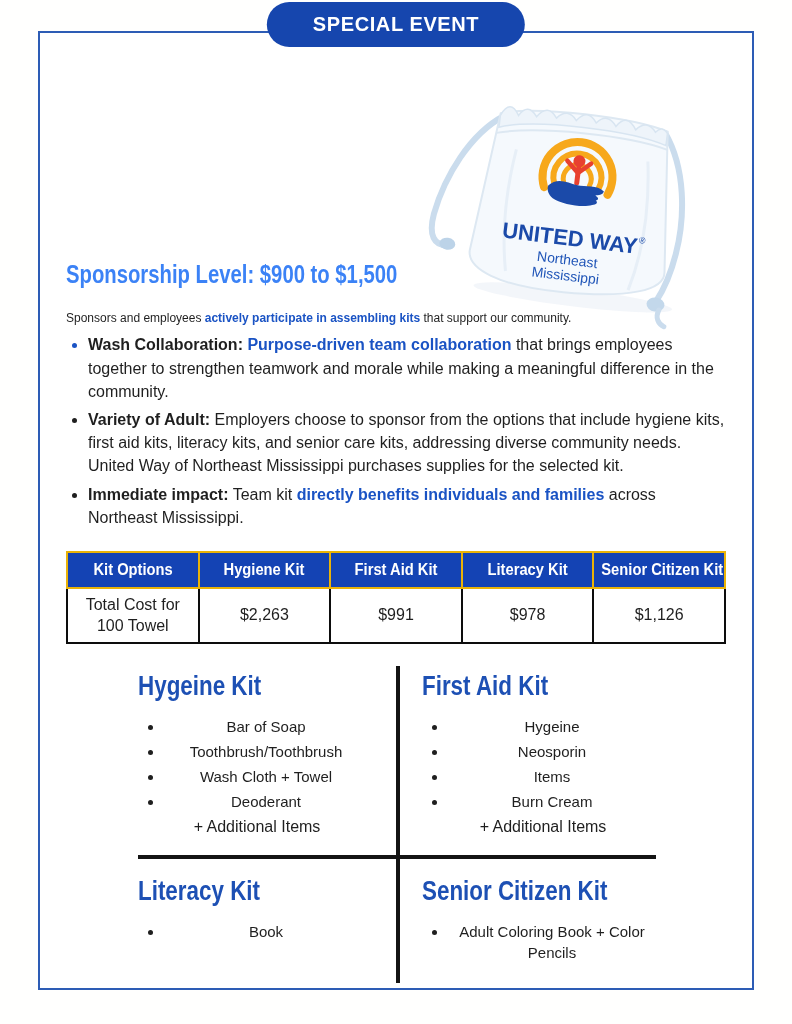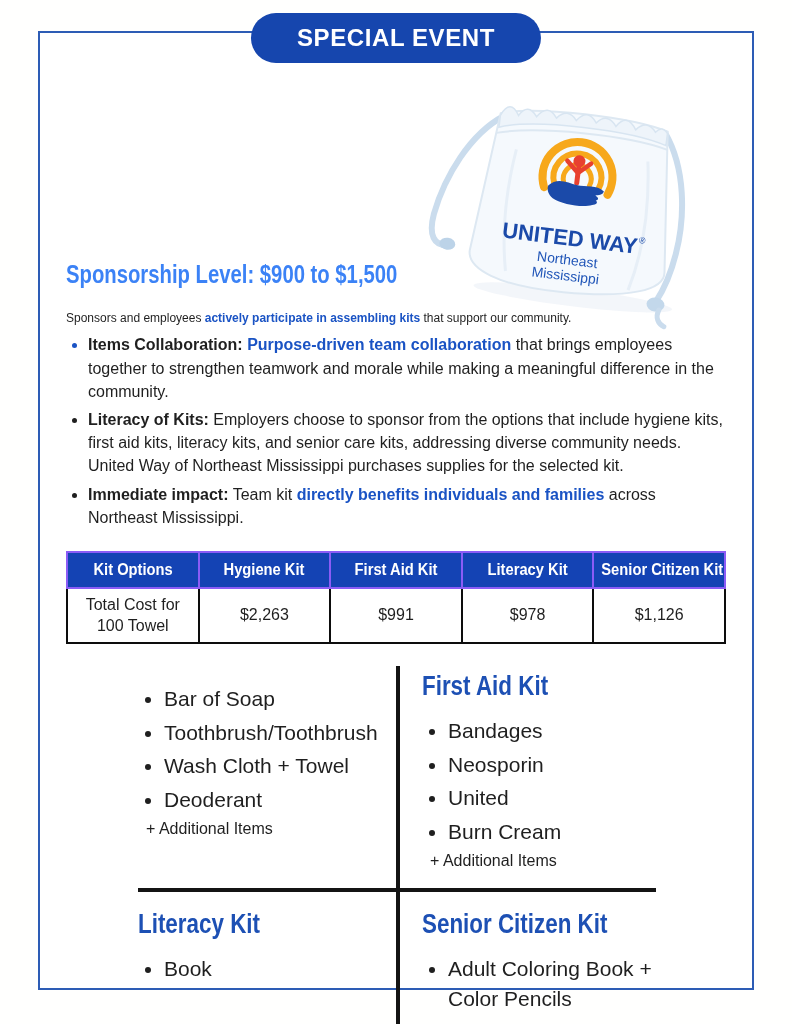--- a/index.html
+++ b/index.html
@@ -6,58 +6,58 @@
   html,body { margin:0; padding:0; }
   body {
     width:792px; height:1024px; background:#fffffe; position:relative; overflow:hidden;
     font-family:"Liberation Sans", sans-serif; color:#1f1f1f;
   }
   .sheet {
     position:absolute; left:38px; top:31px; width:716px; height:959px;
     border:2px solid #2d5cb5; background:#fff;
   }
   .badge {
-    position:absolute; top:13px; left:50%; transform:translateX(-50%); z-index:3;
-    background:#1646ae; color:#fff; font-weight:bold; font-size:24px; letter-spacing:.6px;
+    position:absolute; top:2px; left:50%; transform:translateX(-50%); z-index:3;
+    background:#1646ae; color:#fff; font-weight:bold; font-size:20px; letter-spacing:.6px;
     padding:11px 46px; border-radius:26px; white-space:nowrap;
   }
   .content { position:absolute; left:26px; top:34px; right:26px; bottom:10px; }
   .cond { display:inline-block; transform:scaleX(.78); transform-origin:left center; white-space:nowrap; }
   .cond-mid { display:inline-block; transform:scaleX(.92); white-space:nowrap; }
   h1 { margin:10px 0 0 0; font-size:43px; line-height:1.05; color:#1b4aa9; font-weight:bold; }
   h2 { margin:12px 0 0 0; font-size:26px; color:#3b82f6; font-weight:bold; }
   .bag-float { float:right; width:300px; height:192px; margin:0 0 0 12px; position:relative; }
   .bag-float svg { position:absolute; top:-4px; left:0; overflow:visible; }
   .intro { margin:20px 0 0 0; font-size:12px; line-height:1.45; }
   b.blue { color:#1a53c4; }
   ul.top-bullets { margin:6px 0 0 0; padding-left:22px; font-size:16px; line-height:1.45; }
   ul.top-bullets li { margin-bottom:5px; }
   ul.top-bullets li::marker { color:#1f1f1f; }
   ul.top-bullets li.blue-marker::marker { color:#1a53c4; }
   table.cost { width:100%; border-collapse:collapse; table-layout:fixed; margin-top:22px; }
   table.cost th {
     background:#1443b4; color:#fff; font-size:16px; font-weight:bold;
-    border:2px solid #8b5cf6; padding:8px 2px; text-align:center;
+    border:2px solid #eab308; padding:8px 2px; text-align:center;
   }
   table.cost td {
     background:#fff; color:#1f1f1f; font-size:16px;
     border:2px solid #0d0d0d; padding:6px 4px; text-align:center; line-height:1.3;
   }
   .quad-grid { margin:22px 0 0 72px; width:518px; display:grid; grid-template-columns:262px 256px; }
   .q { padding:4px 0 16px 0; }
   .q-tl { border-right:4px solid #141414; border-bottom:4px solid #141414; padding-right:28px; }
   .q-tr { border-bottom:4px solid #141414; padding-left:22px; }
   .q-bl { border-right:4px solid #141414; padding-top:16px; padding-right:28px; }
   .q-br { padding-top:16px; padding-left:22px; }
   .q h3 { margin:0; font-size:28px; color:#1d50b4; font-weight:bold; }
   .q h3 .cond { transform:scaleX(.8); }
-  .q ul { margin:14px 0 0 0; padding-left:26px; font-size:21px; line-height:1.4; }
+  .q ul { margin:14px 0 0 0; padding-left:26px; font-size:15px; line-height:1.4;text-align:center; }
   .q ul li { margin-bottom:4px; }
   .q ul li::marker { color:#1f1f1f; }
-  .q .extra { margin-left:8px; font-size:16px; line-height:1.4; }
+  .q .extra { margin-left:8px; font-size:16px; line-height:1.4;text-align:center; }
 </style>
 </head>
 <body>
 
 <div class="badge">SPECIAL EVENT</div>
 
 <div class="sheet">
   <div class="content">
 
     <div class="bag-float">
@@ -89,22 +89,22 @@
           <text x="150" y="218" text-anchor="middle" font-size="14" fill="#2156b8" font-family="Liberation Sans, sans-serif">Mississippi</text>
         </g>
       </svg>
     </div>
 
     <h2><span class="cond">Sponsorship Level: $900 to $1,500</span></h2>
 
     <p class="intro"><span>Sponsors and employees </span><b class="blue">actively participate in assembling kits</b><span> that support our community.</span></p>
 
     <ul class="top-bullets">
-      <li class="blue-marker"><b>Items Collaboration: </b><b class="blue">Purpose-driven team collaboration</b><span> that brings employees together to strengthen teamwork and morale while making a meaningful difference in the community.</span></li>
-      <li><b>Literacy of Kits:</b><span> Employers choose to sponsor from the options that include hygiene kits, first aid kits, literacy kits, and senior care kits, addressing diverse community needs. United Way of Northeast Mississippi purchases supplies for the selected kit.</span></li>
+      <li class="blue-marker"><b>Wash Collaboration: </b><b class="blue">Purpose-driven team collaboration</b><span> that brings employees together to strengthen teamwork and morale while making a meaningful difference in the community.</span></li>
+      <li><b>Variety of Adult:</b><span> Employers choose to sponsor from the options that include hygiene kits, first aid kits, literacy kits, and senior care kits, addressing diverse community needs. United Way of Northeast Mississippi purchases supplies for the selected kit.</span></li>
       <li><b>Immediate impact:</b><span> Team kit </span><b class="blue">directly benefits individuals and families</b><span> across Northeast Mississippi.</span></li>
     </ul>
 
     <table class="cost">
       <thead>
         <tr>
           <th><span class="cond-mid">Kit Options</span></th>
           <th><span class="cond-mid">Hygiene Kit</span></th>
           <th><span class="cond-mid">First Aid Kit</span></th>
           <th><span class="cond-mid">Literacy Kit</span></th>
@@ -117,34 +117,35 @@
           <td>$2,263</td>
           <td>$991</td>
           <td>$978</td>
           <td>$1,126</td>
         </tr>
       </tbody>
     </table>
 
     <div class="quad-grid">
       <div class="q q-tl">
+        <h3><span class="cond">Hygeine Kit</span></h3>
         <ul>
           <li>Bar of Soap</li>
           <li>Toothbrush/Toothbrush</li>
           <li>Wash Cloth + Towel</li>
           <li>Deoderant</li>
         </ul>
         <div class="extra">+ Additional Items</div>
       </div>
       <div class="q q-tr">
         <h3><span class="cond">First Aid Kit</span></h3>
         <ul>
-          <li>Bandages</li>
+          <li>Hygeine</li>
           <li>Neosporin</li>
-          <li>United</li>
+          <li>Items</li>
           <li>Burn Cream</li>
         </ul>
         <div class="extra">+ Additional Items</div>
       </div>
       <div class="q q-bl">
         <h3><span class="cond">Literacy Kit</span></h3>
         <ul>
           <li>Book</li>
 
         </ul>

